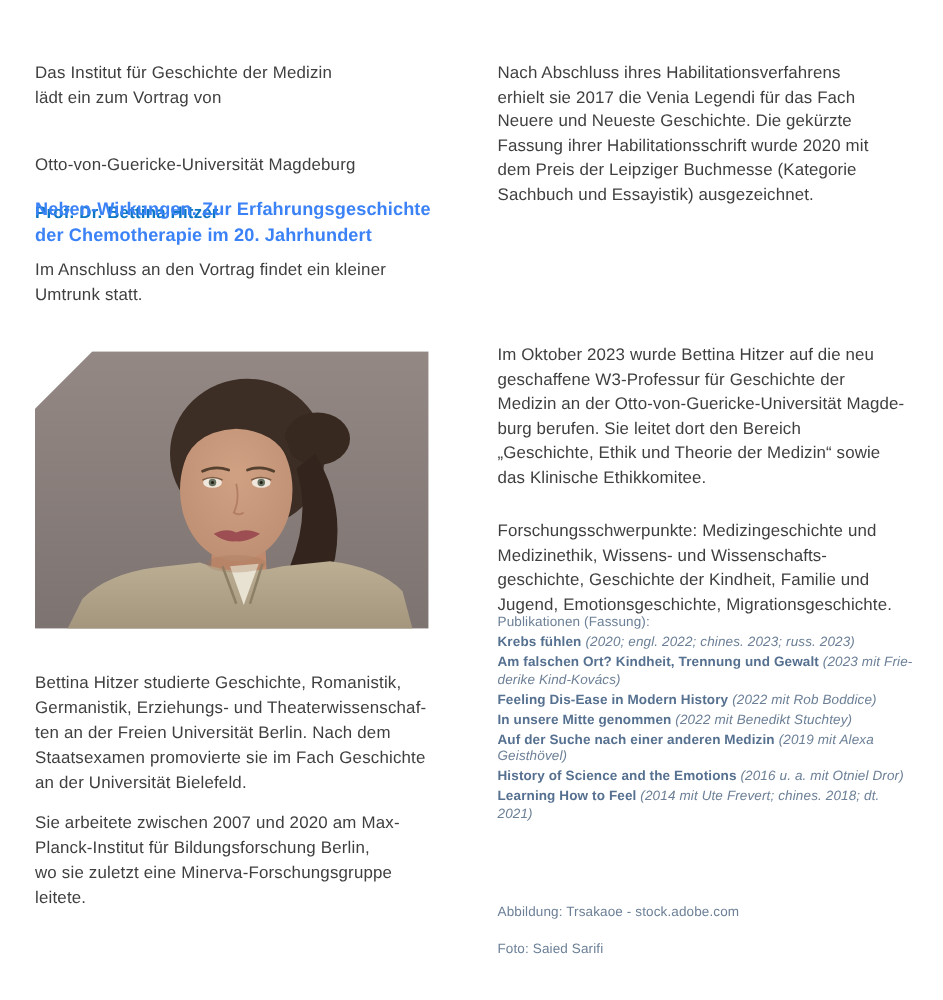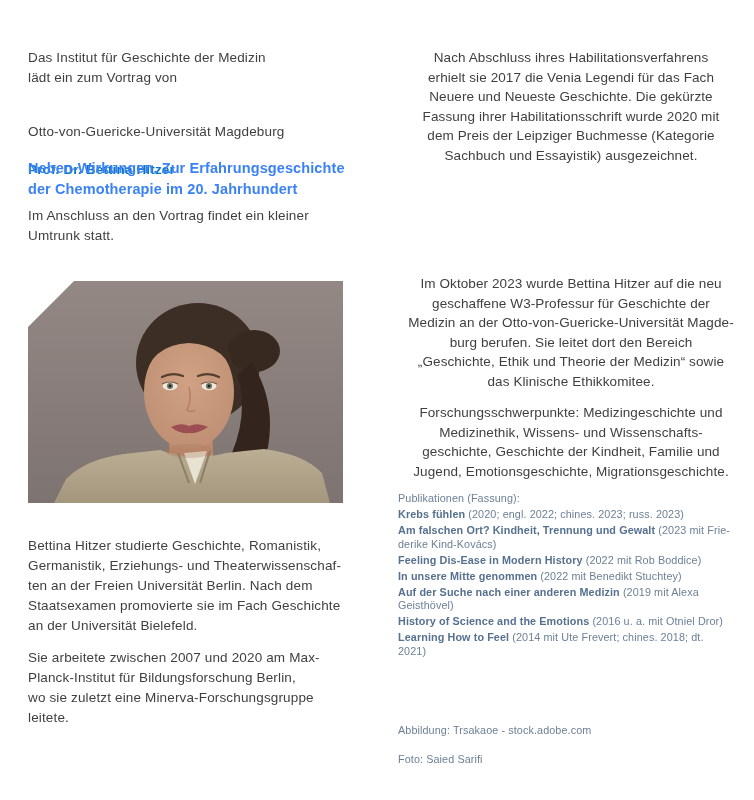--- a/index.html
+++ b/index.html
@@ -34,41 +34,41 @@
   .referentin {
     font-size: 23px;
     font-weight: bold;
     color: #0b76c4;
     letter-spacing: 0.1px;
     white-space: nowrap;
   }
 
   
   .rcol { left: 398px; width: 346px; }
-  .rtext { line-height: 19.5px; letter-spacing: 0.1px; text-align: center; }
+  .rtext { line-height: 19.5px; letter-spacing: 0.1px; }
 
   
   .pub-heading {
     font-size: 10.8px;
     line-height: 13.5px;
     color: #6d8097;
     letter-spacing: 0.1px;
     white-space: normal;
   }
   .pubs { white-space: normal; }
   .pub {
     font-size: 10.8px;
     line-height: 13.5px;
     color: #6d8097;
     letter-spacing: 0.1px;
     margin-bottom: 2.5px;
     white-space: normal;
   }
   .pub-title { font-weight: bold; color: #567090; }
-  .pub-detail { white-space: pre-line; }
+  .pub-detail { white-space: pre-line; font-style: italic; }
   .credits {
     font-size: 10.8px;
     line-height: 14.5px;
     color: #6d8097;
     letter-spacing: 0.1px;
   }
 
   
   .photo-wrap {
     position: absolute;
@@ -176,21 +176,21 @@
 Sachbuch und Essayistik) ausgezeichnet.</div>
 
 
   <div class="block rcol body-text rtext" style="top:274px">Im Oktober 2023 wurde Bettina Hitzer auf die neu
 geschaffene W3-Professur für Geschichte der
 Medizin an der Otto-von-Guericke-Universität Magde-
 burg berufen. Sie leitet dort den Bereich
 „Geschichte, Ethik und Theorie der Medizin“ sowie
 das Klinische Ethikkomitee.</div>
 
-  <div class="block rcol body-text rtext" style="top:403px">Forschungsschwerpunkte: Medizingeschichte und
+  <div class="block rcol body-text rtext" style="top:415px">Forschungsschwerpunkte: Medizingeschichte und
 Medizinethik, Wissens- und Wissenschafts-
 geschichte, Geschichte der Kindheit, Familie und
 Jugend, Emotionsgeschichte, Migrationsgeschichte.</div>
 
   <div class="block rcol pub-heading" style="top:492px">Publikationen (Fassung):</div>
 
   <div class="block rcol pubs" style="top:508px">
     <div class="pub"><span class="pub-title">Krebs fühlen</span> <span class="pub-detail">(2020; engl. 2022; chines. 2023; russ. 2023)</span></div>
     <div class="pub"><span class="pub-title">Am falschen Ort? Kindheit, Trennung und Gewalt</span> <span class="pub-detail">(2023 mit Frie-
 derike Kind-Kovács)</span></div>

